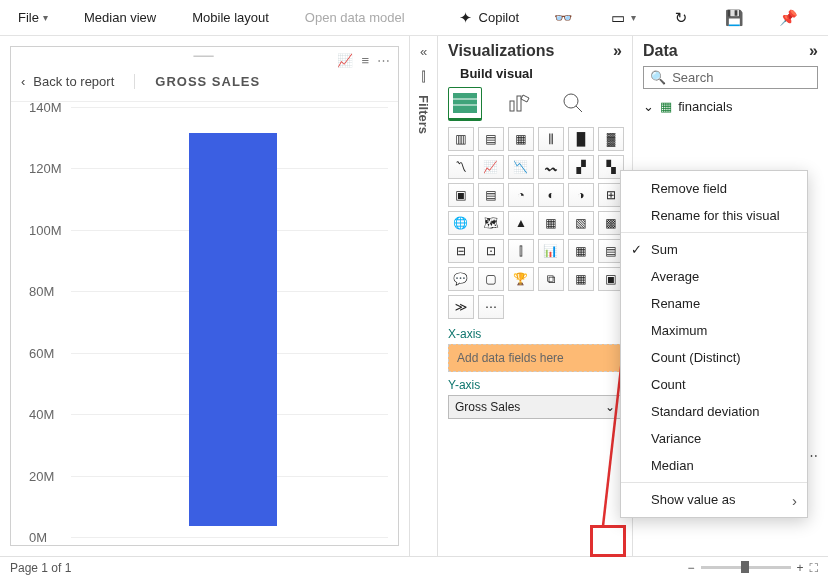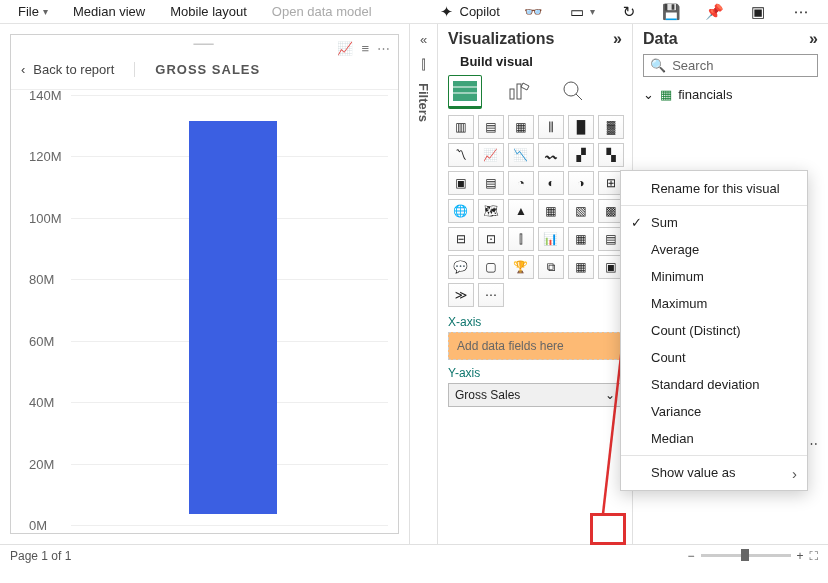--- a/index.html
+++ b/index.html
@@ -1,19 +1,19 @@
 <!DOCTYPE html>
 <html><head>
 <meta charset="utf-8">
 <style>
 * { box-sizing: border-box; margin: 0; padding: 0; font-family: "Segoe UI", Arial, sans-serif; }
 body { width: 828px; height: 583px; background: #fff; font-size: 13px; color: #222; overflow: hidden; }
 
 
-.topbar { height: 24px; border-bottom: 1px solid #e3e3e3; display: flex; align-items: center; padding: 0 8px; gap: 5px; }
+.topbar { height: 36px; border-bottom: 1px solid #e3e3e3; display: flex; align-items: center; padding: 0 8px; gap: 16px; }
 .tb-item { padding: 4px 10px; border-radius: 3px; display: flex; align-items: center; gap: 4px; white-space: nowrap; }
 .tb-disabled { color: #aaa; }
 .tb-sep { flex: 1; }
 .tb-icon { width: 18px; height: 18px; display: flex; align-items: center; justify-content: center; font-size: 15px; }
 .chev { font-size: 10px; color: #666; }
 
 
 .main { display: flex; height: 520px; }
 .canvas-wrap { flex: 1; border-right: 1px solid #e0e0e0; position: relative; padding: 10px; }
 .filters-tab { width: 28px; border-right: 1px solid #e0e0e0; display: flex; flex-direction: column; align-items: center; padding-top: 8px; gap: 10px; color: #555; }
@@ -257,25 +257,26 @@
     </div>
     <div class="tree-item" style="padding-left:28px">
       <span class="chk"></span>
       <span>Segment</span>
     </div>
   </div>
 
 </div>
 
 <div class="ctx-menu">
+  <div class="ctx-item">Remove field</div>
   <div class="ctx-item">Rename for this visual</div>
   <div class="ctx-sep"></div>
   <div class="ctx-item ctx-check">Sum</div>
   <div class="ctx-item">Average</div>
-  <div class="ctx-item">Minimum</div>
+  <div class="ctx-item">Rename</div>
   <div class="ctx-item">Maximum</div>
   <div class="ctx-item">Count (Distinct)</div>
   <div class="ctx-item">Count</div>
   <div class="ctx-item">Standard deviation</div>
   <div class="ctx-item">Variance</div>
   <div class="ctx-item">Median</div>
   <div class="ctx-sep"></div>
   <div class="ctx-item ctx-arrow">Show value as</div>
 </div>
 

